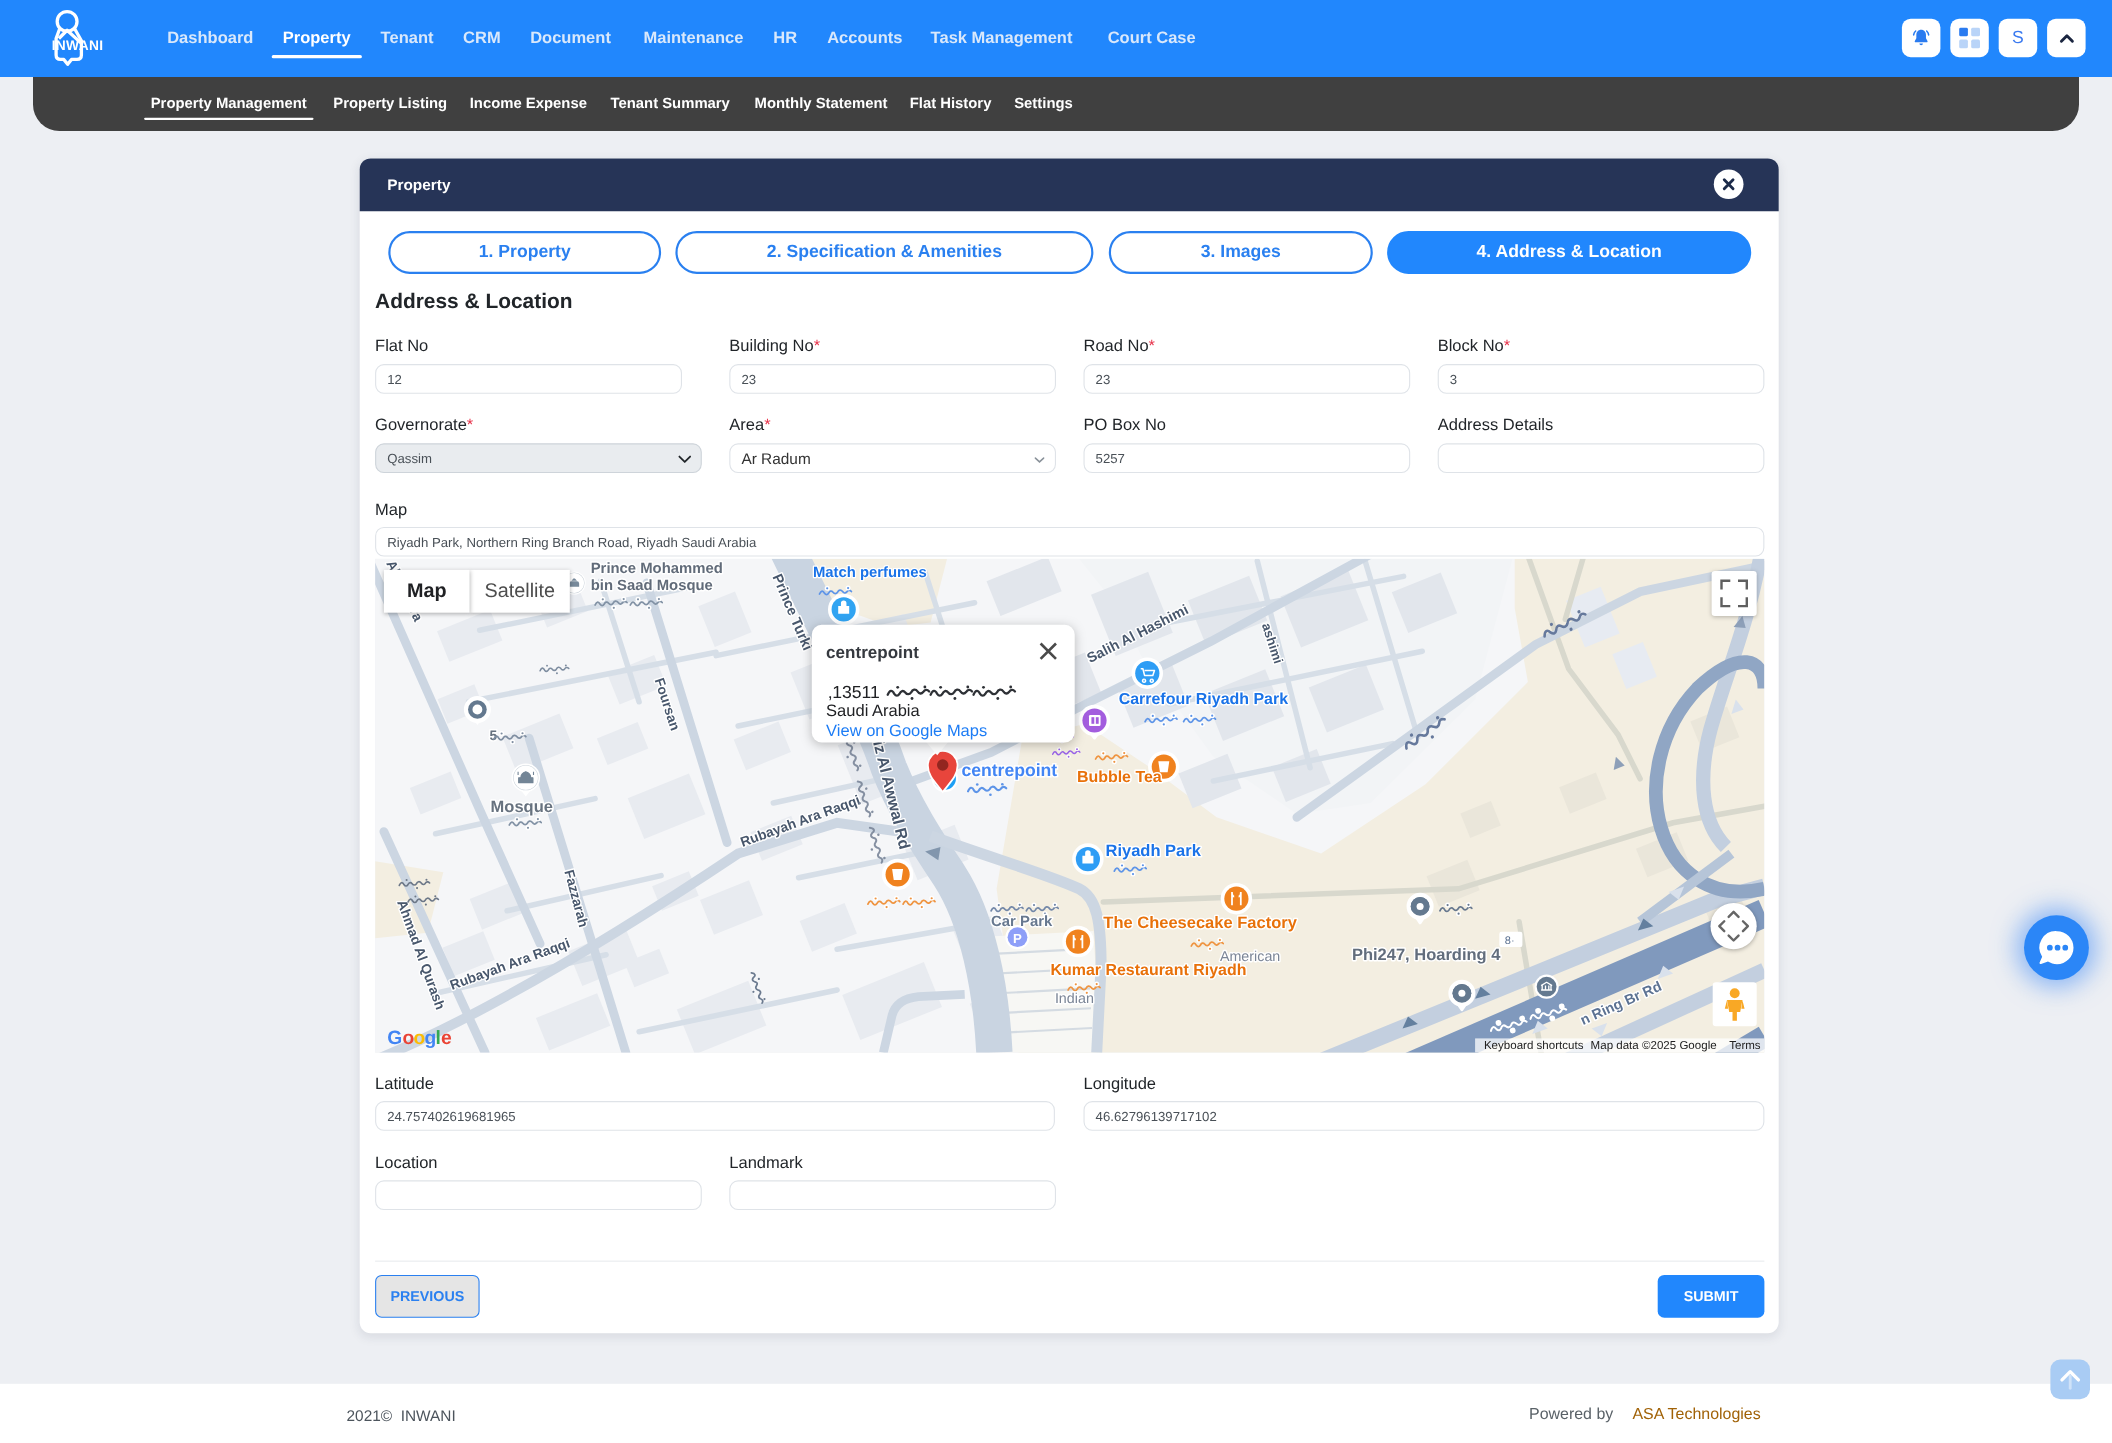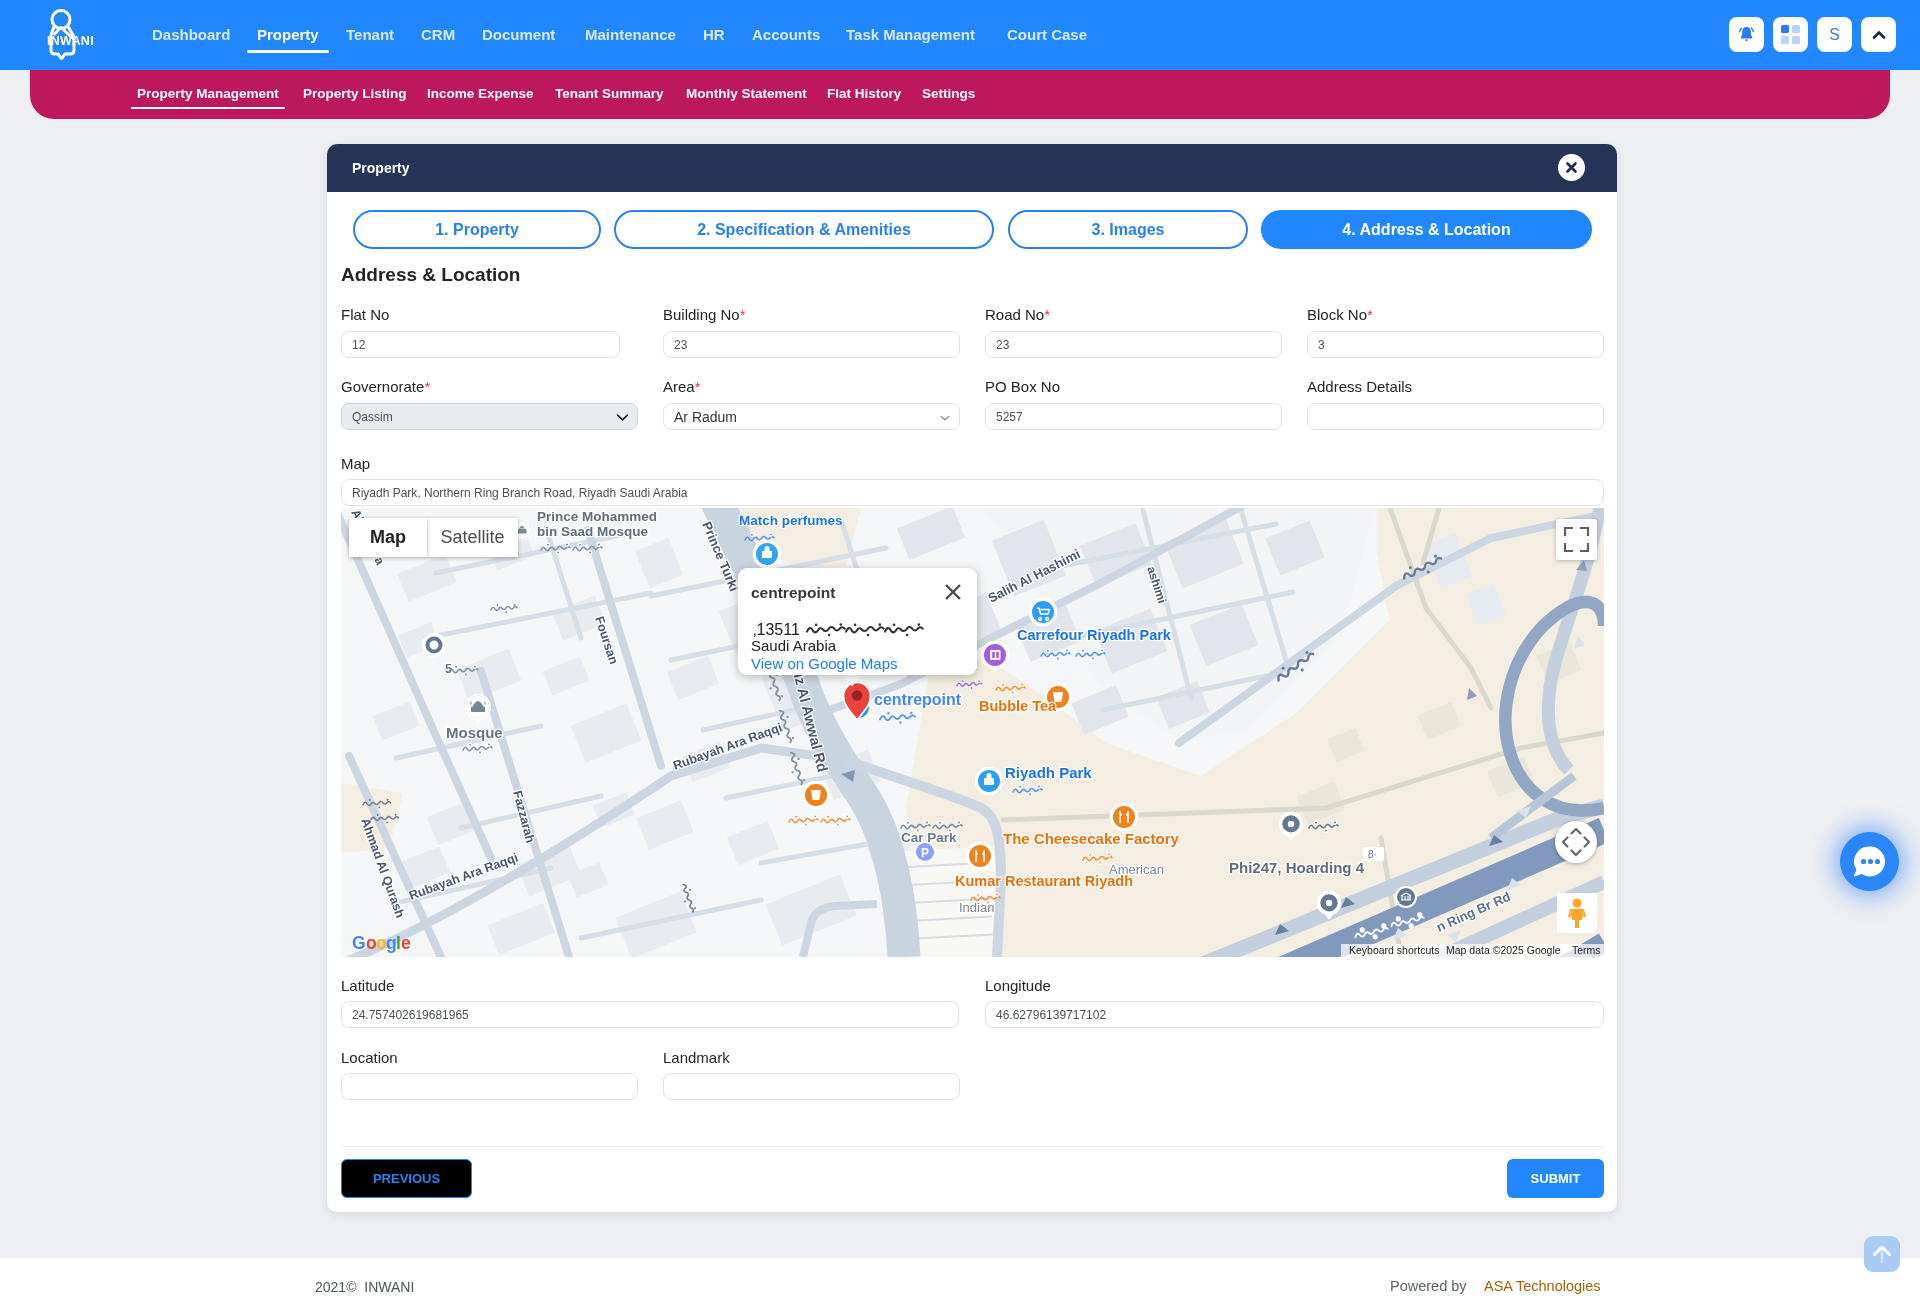--- a/index.html
+++ b/index.html
@@ -7,21 +7,21 @@
 .abs { position:absolute; }
 
 .topnav { position:absolute; left:0; top:0; width:1920px; height:70px; background:#2187fd; z-index:30; }
 .logo { position:absolute; left:25px; top:5px; width:120px; height:60px; }
 .logotxt { position:absolute; left:47px; top:34px; color:#fff; font-size:12.5px; font-weight:bold; letter-spacing:.3px; }
 .menu a { position:absolute; top:26px; color:#d9e8fb; font-size:15px; font-weight:bold; text-decoration:none; white-space:nowrap; }
 .menu a.act { color:#fff; }
 .menu a.act::after { content:""; position:absolute; left:-10px; right:-10px; top:24px; height:3px; border-radius:2px; background:#fff; }
 .navbtn { position:absolute; top:17px; width:35px; height:35px; background:#fff; border-radius:8px; display:flex; align-items:center; justify-content:center; }
 
-.subnav { position:absolute; left:30px; top:70px; width:1860px; height:49px; background:#be185d; border-radius:0 0 24px 24px; z-index:29; }
+.subnav { position:absolute; left:30px; top:70px; width:1860px; height:49px; background:#404040; border-radius:0 0 24px 24px; z-index:29; }
 .subnav a { position:absolute; color:#fff; font-size:13.5px; font-weight:bold; text-decoration:none; top:16px; white-space:nowrap; }
 .subnav a.act::after { content:""; position:absolute; left:-6px; right:-6px; top:21px; height:1.5px; background:#fff; border-radius:1px; }
 
 .card { position:absolute; left:327px; top:144px; width:1290px; height:1068px; background:#fff; border-radius:10px; box-shadow:0 3px 10px rgba(30,40,70,.10); }
 .cardhead { position:absolute; left:0; top:0; width:100%; height:48px; background:#263457; border-radius:10px 10px 0 0; }
 .cardhead span { position:absolute; left:25px; top:16px; color:#fff; font-size:14px; font-weight:bold; }
 .closebtn { position:absolute; right:32px; top:10px; width:27px; height:27px; background:#fff; border-radius:50%; }
 .tab { position:absolute; top:66px; height:39px; border:2px solid #2a80f0; border-radius:20px; background:#fff; color:#2a80f0; font-size:16px; font-weight:bold; display:flex; align-items:center; justify-content:center; }
 .tab.fill { background:#2187fd; border-color:#2187fd; color:#fff; }
 .lbl { position:absolute; font-size:15px; color:#212529; white-space:nowrap; }
@@ -494,21 +494,21 @@
   <div class="lbl" style="left:658px; top:833px;">Longitude</div>
   <div class="inp" style="left:14px; top:857px; width:618px;">24.757402619681965</div>
   <div class="inp" style="left:658px; top:857px; width:619px;">46.62796139717102</div>
 
   <div class="lbl" style="left:14px; top:905px;">Location</div>
   <div class="lbl" style="left:336px; top:905px;">Landmark</div>
   <div class="inp" style="left:14px; top:929px; width:297px;"></div>
   <div class="inp" style="left:336px; top:929px; width:297px;"></div>
 
   <div style="position:absolute; left:14px; top:1002px; width:1263px; height:1px; background:#e8ebee;"></div>
-  <div class="btn" style="left:14px; top:1015px; width:131px; background:#000000; border:1.5px solid #2a80f0; color:#2a80f0;">PREVIOUS</div>
+  <div class="btn" style="left:14px; top:1015px; width:95px; background:#e5e5e5; border:1.5px solid #2a80f0; color:#2a80f0;">PREVIOUS</div>
   <div class="btn" style="left:1180px; top:1015px; width:97px; background:#2187fd; color:#fff;">SUBMIT</div>
 </div>
 
 <div class="footer">
   <div class="abs" style="left:315px; top:21px; font-size:14px; color:#4c545c;">2021©&nbsp;&nbsp;INWANI</div>
   <div class="abs" style="left:1390px; top:20px; font-size:14.5px; color:#5a6268;">Powered by</div>
   <div class="abs" style="left:1484px; top:20px; font-size:14.5px; color:#a16207;">ASA Technologies</div>
 </div>
 
 <div class="abs" style="left:1840px; top:832px; width:59px; height:59px; border-radius:50%; background:#2b86f7; box-shadow:0 0 22px 7px rgba(59,134,245,.55); z-index:40;">

